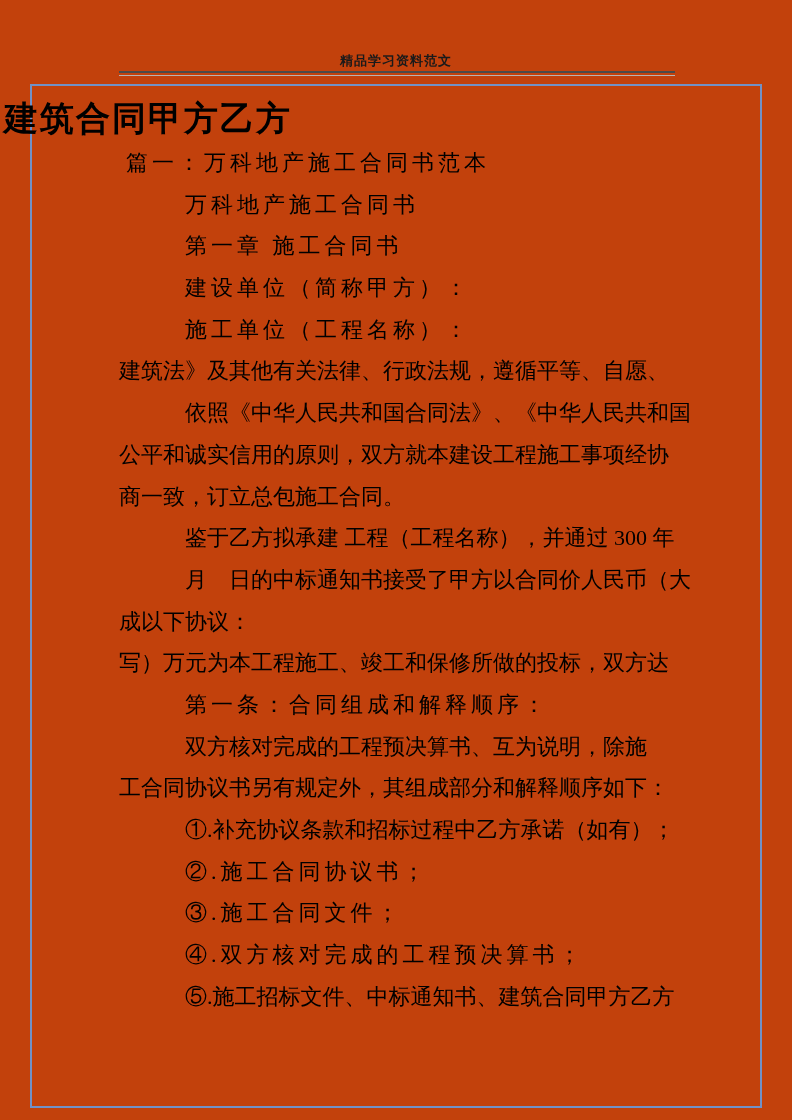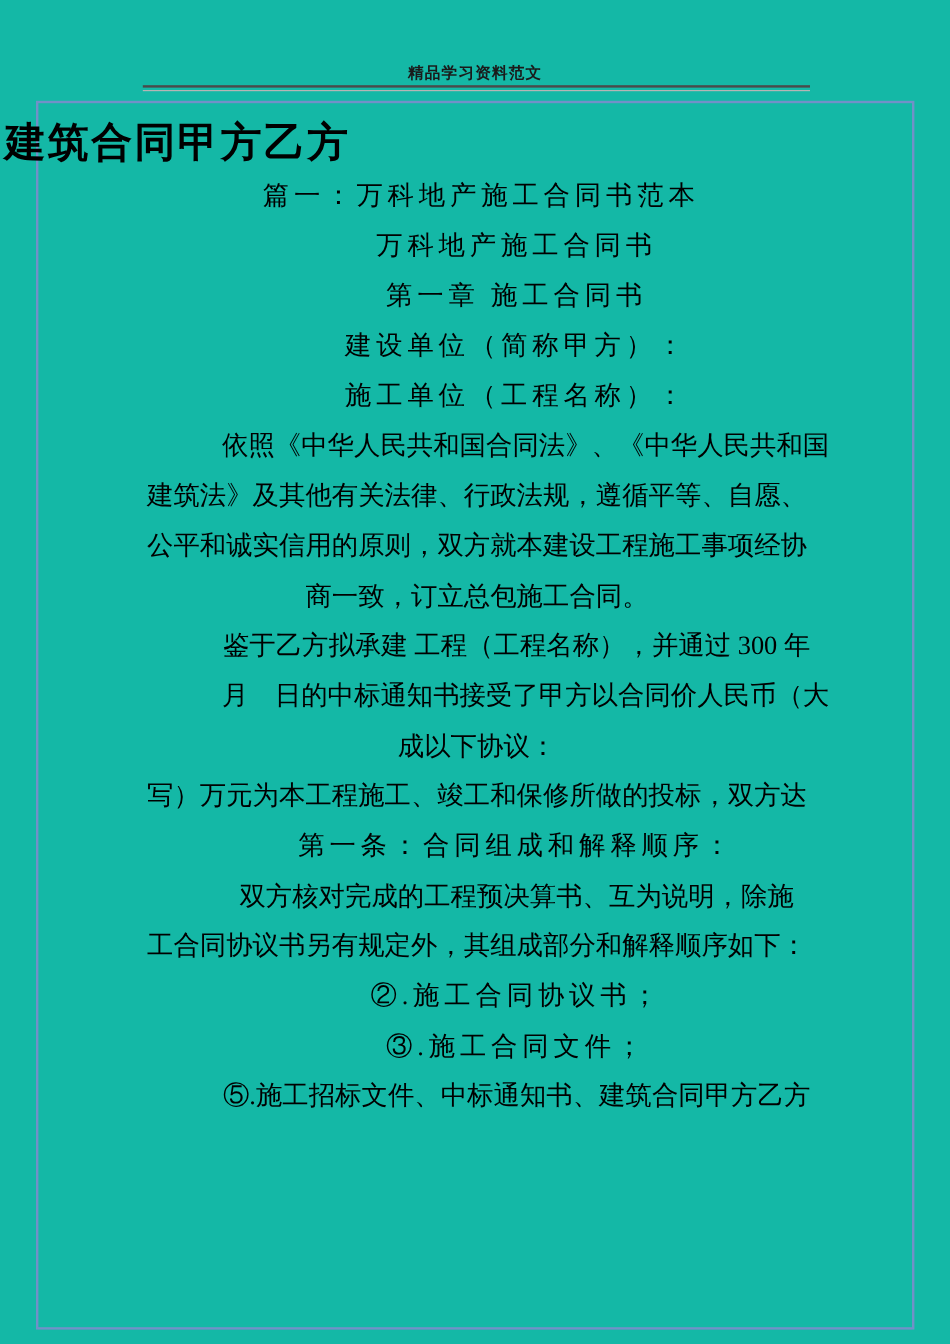--- a/index.html
+++ b/index.html
@@ -4,21 +4,21 @@
 <style>
   html, body {
     margin: 0;
     padding: 0;
     background: #ffffff;
   }
   .page {
     position: relative;
     width: 792px;
     height: 1120px;
-    background: #14b8a6;
+    background: #c2410c;
     overflow: hidden;
     font-family: "Liberation Serif", "DejaVu Serif", serif;
     color: #000000;
   }
   .header {
     position: absolute;
     top: 52px;
     left: 0;
     width: 100%;
     text-align: center;
@@ -63,21 +63,20 @@
     left: 119px;
     top: 142px;
     width: 557px;
     font-size: 22px;
     line-height: 41.7px;
     color: #000000;
   }
   .line {
     white-space: nowrap;
     height: 41.7px;
-    text-align: center;
   }
   .line.indent-small { padding-left: 7px; }
   .line.indent-std   { padding-left: 66px; }
   .line.spread       { letter-spacing: 4px; }
 </style>
 </head>
 <body>
 
 <div class="page">
   <div class="header">
@@ -85,28 +84,30 @@
   </div>
   <div class="header-rule" style="border-top-color: rgb(74, 74, 74);"></div>
   <div class="page-border" style="border-color: rgb(113, 145, 200);"></div>
   <h1 class="title">建筑合同甲方乙方</h1>
   <div class="doc-body" id="body-lines">
       <div class="line indent-small spread">篇一：万科地产施工合同书范本</div>
       <div class="line indent-std spread">万科地产施工合同书</div>
       <div class="line indent-std spread">第一章 施工合同书</div>
       <div class="line indent-std spread">建设单位（简称甲方）：</div>
       <div class="line indent-std spread">施工单位（工程名称）：</div>
+      <div class="line">建筑法》及其他有关法律、行政法规，遵循平等、自愿、</div>
       <div class="line indent-std">依照《中华人民共和国合同法》、《中华人民共和国</div>
-      <div class="line">建筑法》及其他有关法律、行政法规，遵循平等、自愿、</div>
       <div class="line">公平和诚实信用的原则，双方就本建设工程施工事项经协</div>
       <div class="line">商一致，订立总包施工合同。</div>
       <div class="line indent-std">鉴于乙方拟承建 工程（工程名称），并通过 300 年</div>
       <div class="line indent-std">月　日的中标通知书接受了甲方以合同价人民币（大</div>
       <div class="line">成以下协议：</div>
       <div class="line">写）万元为本工程施工、竣工和保修所做的投标，双方达</div>
       <div class="line indent-std spread">第一条：合同组成和解释顺序：</div>
       <div class="line indent-std">双方核对完成的工程预决算书、互为说明，除施</div>
       <div class="line">工合同协议书另有规定外，其组成部分和解释顺序如下：</div>
+      <div class="line indent-std">①.补充协议条款和招标过程中乙方承诺（如有）；</div>
       <div class="line indent-std spread">②.施工合同协议书；</div>
       <div class="line indent-std spread">③.施工合同文件；</div>
+      <div class="line indent-std spread">④.双方核对完成的工程预决算书；</div>
       <div class="line indent-std">⑤.施工招标文件、中标通知书、建筑合同甲方乙方</div>
     </div>
 </div>
 
 </body></html>

